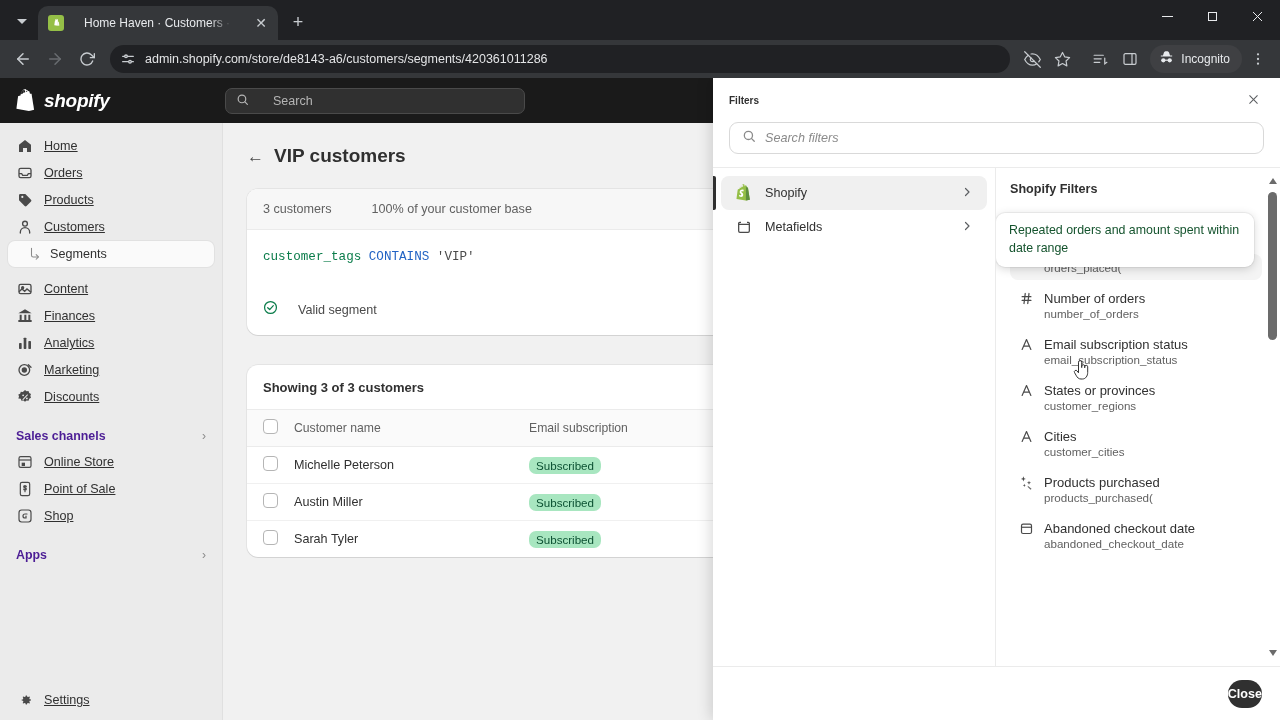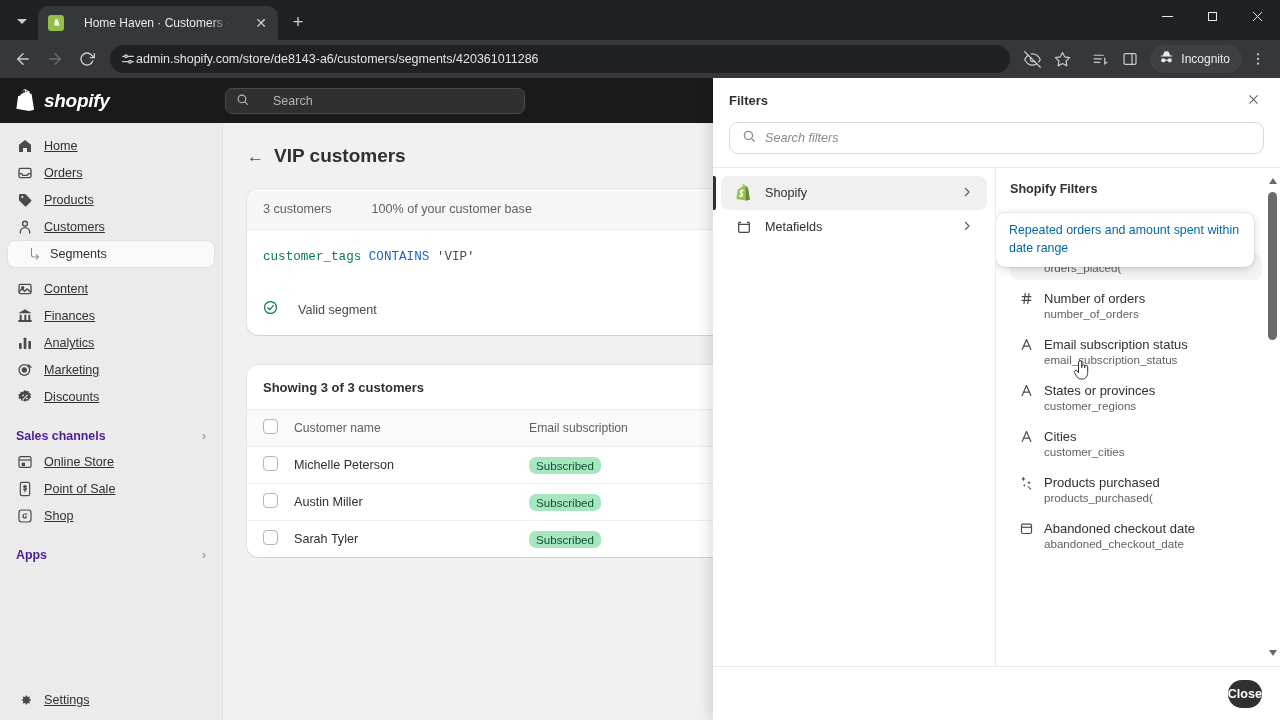--- a/index.html
+++ b/index.html
@@ -66,21 +66,21 @@
   }
   .nav-btn {
     width: 30px; height: 30px; border-radius: 50%;
     display: flex; align-items: center; justify-content: center;
     color: #c8ccd0; cursor: pointer; flex-shrink: 0;
   }
   .nav-btn.disabled { color: #696c70; }
 
   .omnibox {
     flex: 1; height: 28px; background: #202124; border-radius: 14px;
-    display: flex; align-items: center; padding: 0 10px; 
+    display: flex; align-items: center; padding: 0 10px; gap: 9px;
     margin: 0 6px; min-width: 0; cursor: text;
   }
   .omni-icon { width: 16px; height: 16px; flex-shrink: 0; color: #c8ccd0; display:flex; }
   .omni-url {
     color: #e3e4e6; font-size: 12.5px; white-space: nowrap; overflow: hidden;
   }
   .tb-icon {
     width: 28px; height: 28px; border-radius: 50%; flex-shrink: 0;
     display: flex; align-items: center; justify-content: center;
     color: #c8ccd0; cursor: pointer;
@@ -201,21 +201,21 @@
   
   .filters-panel {
     position: absolute; right: 0; top: 0; width: 567px; height: 642px;
     background: #fff; box-shadow: -2px 0 14px rgba(0,0,0,0.16);
     display: flex; flex-direction: column;
   }
   .fp-head {
     height: 44px; display: flex; align-items: center; justify-content: space-between;
     padding: 0 14px 0 16px;
   }
-  .fp-title { font-size: 13px; font-weight: 600; color: #303030; }
+  .fp-title { font-size: 10px; font-weight: 600; color: #303030; }
   .fp-close { font-size: 15px; color: #5c5f62; cursor: pointer; padding: 4px 6px; line-height:1; }
   .fp-search-wrap { padding: 0 16px 13px 16px; font-style: italic; }
   .fp-search {
     height: 32px; border: 1px solid #d9d9d9; border-radius: 9px;
     display: flex; align-items: center; gap: 9px; padding: 0 12px; cursor: text;
   }
   .fp-search .txt { font-size: 12.6px; color: #8a8a8a; }
 
   .fp-cols { flex: 1; display: flex; border-top: 1px solid #ebebeb; min-height: 0; }
   .fp-left {
@@ -250,21 +250,21 @@
   .fi-label { font-size: 13px; color: #303030; }
   .fi-code {
     font-size: 11.6px; color: #616161; font-family: "Liberation Sans", sans-serif;
     margin-left: 26px; margin-top: 1px;
   }
 
   .tooltip {
     position: absolute; left: 0px; top: 45px; width: 258px;
     background: #fff; border-radius: 9px; padding: 9px 13px;
     box-shadow: 0 2px 10px rgba(0,0,0,0.17), 0 0 0 1px rgba(0,0,0,0.05);
-    font-size: 12.4px; color: #0369a1; line-height: 1.45; z-index: 5;
+    font-size: 12.4px; color: #14532d; line-height: 1.45; z-index: 5;
   }
 
   .fp-scrollbar {
     position: absolute; right: 2px; top: 8px; width: 11px; bottom: 8px;
   }
   .sb-arrow { width: 11px; height: 10px; display:flex; align-items:center; justify-content:center; color:#6b6b6b; }
   .sb-track { position:absolute; top:10px; bottom:10px; left:0; width:11px; }
   .sb-thumb {
     position: absolute; top: 6px; left: 1px; width: 9px; height: 148px;
     background: #6b6b6b; border-radius: 5px;

